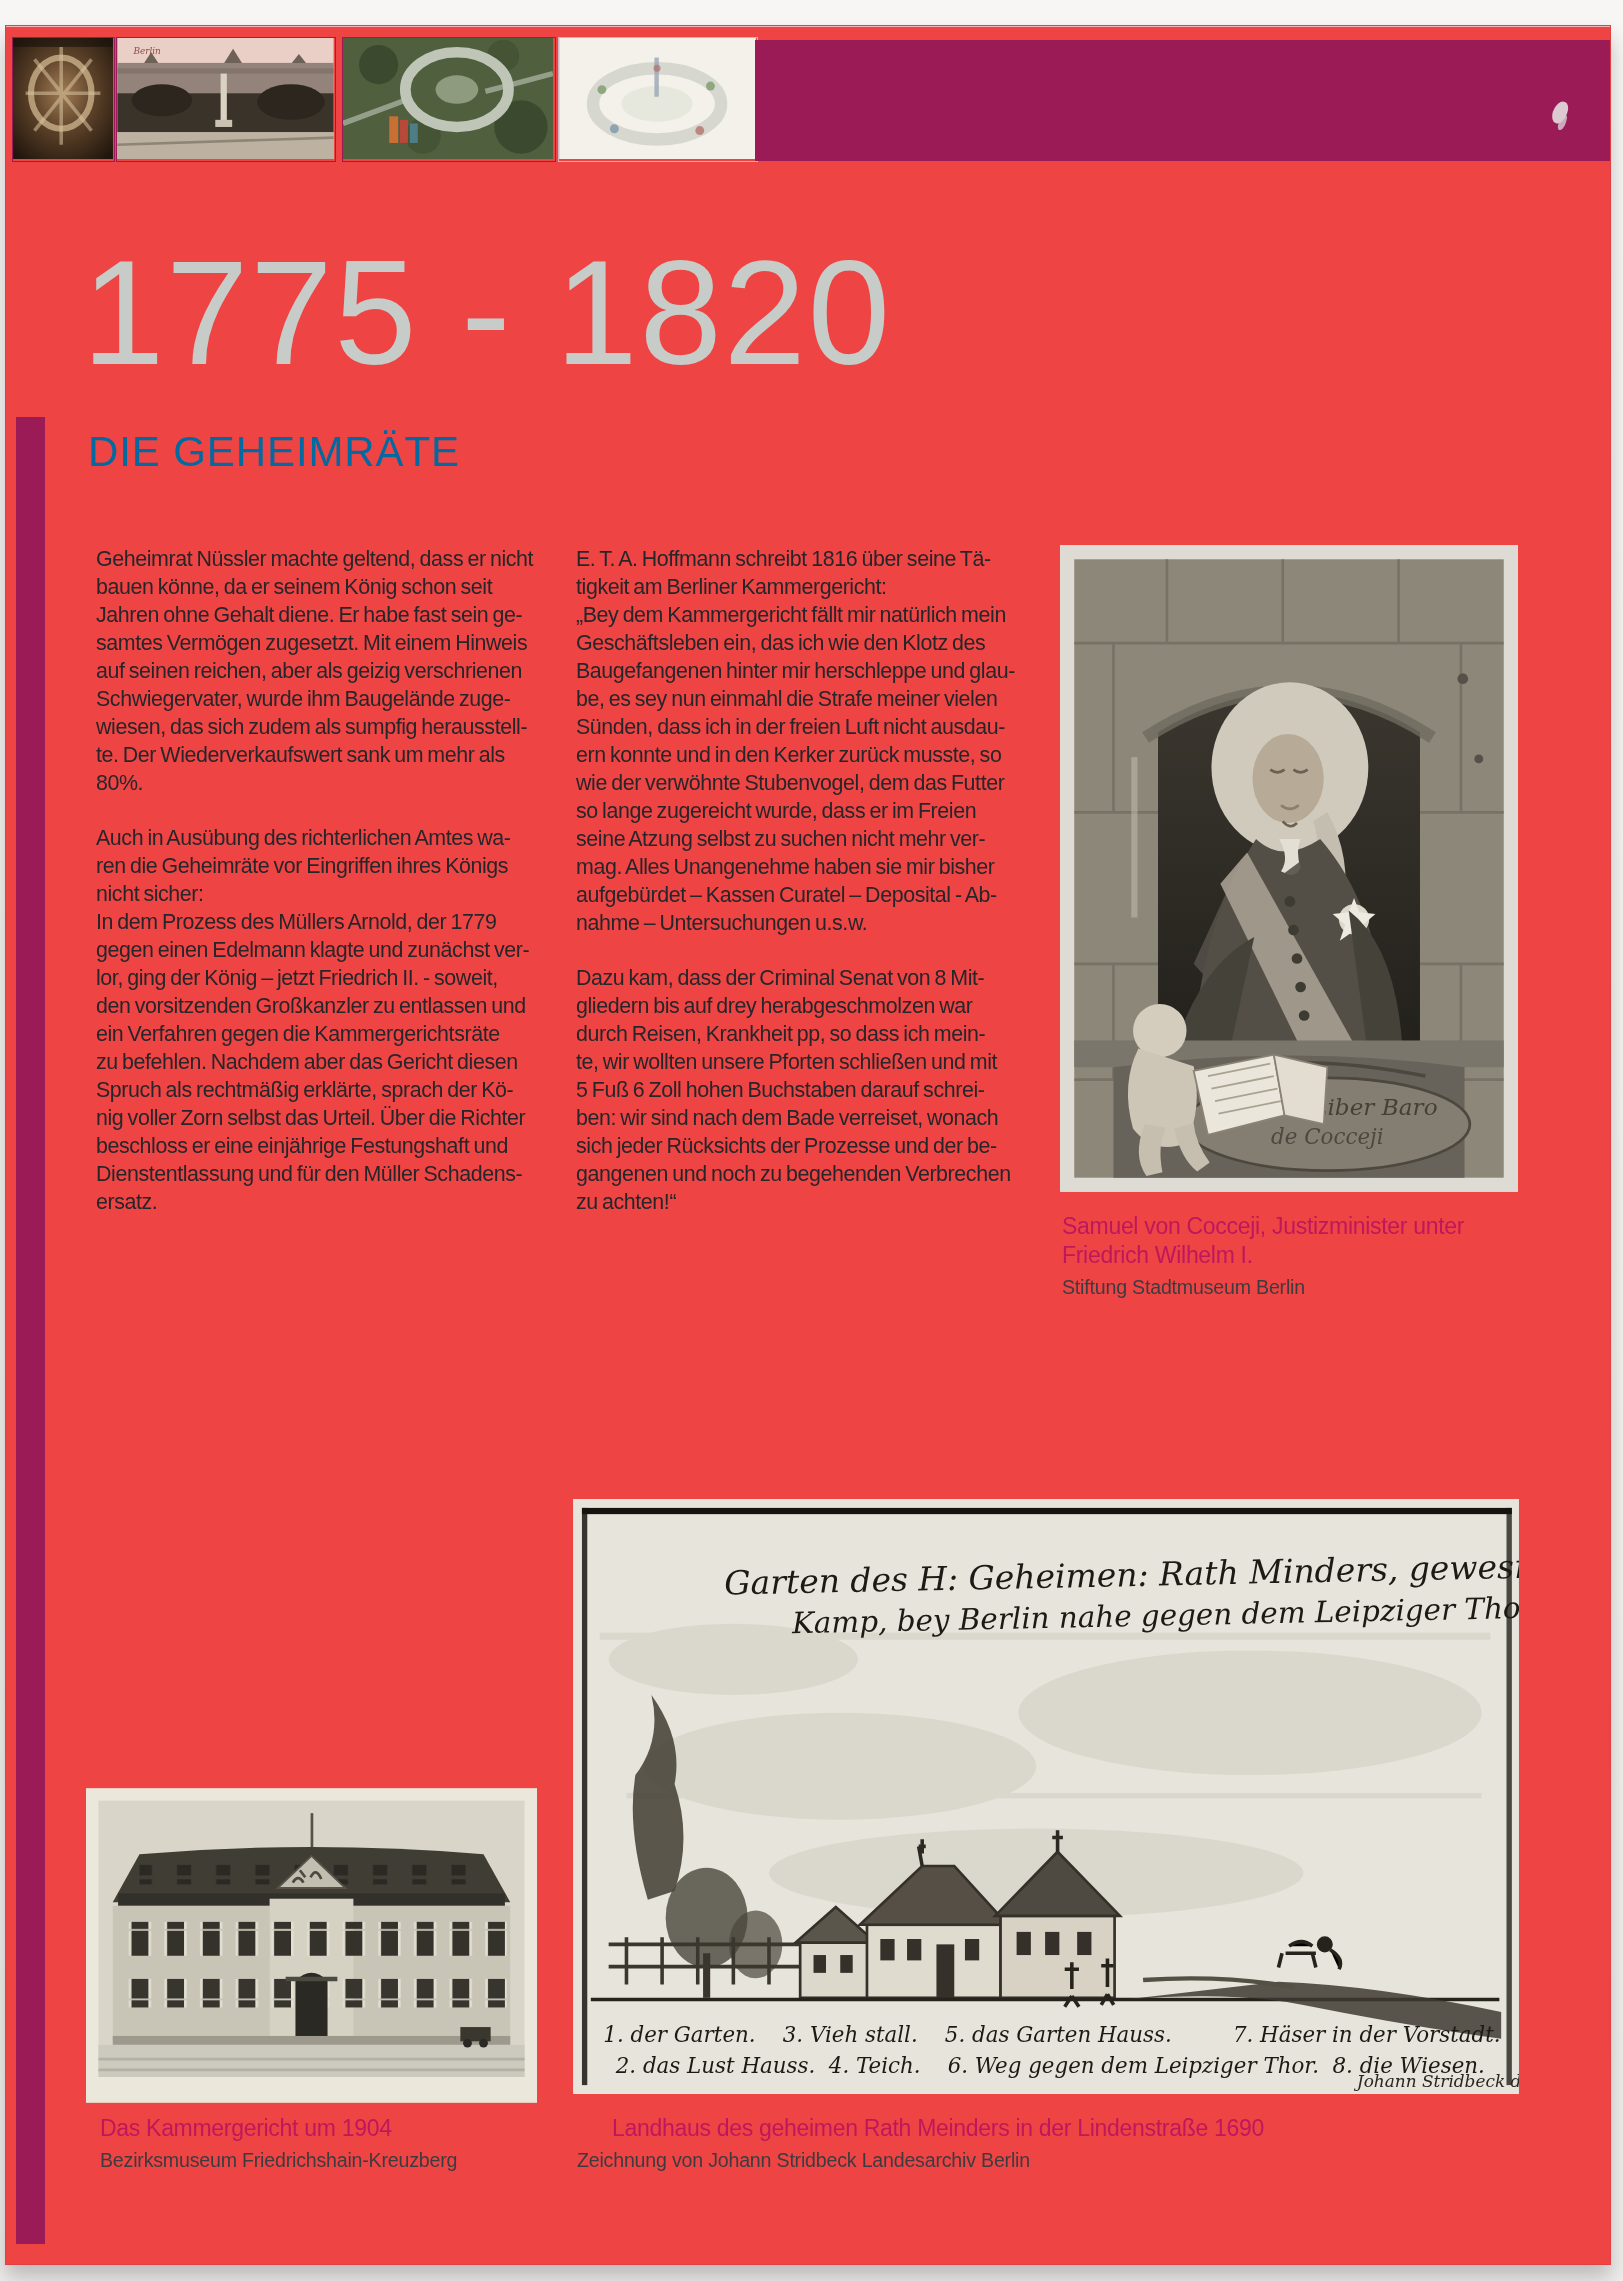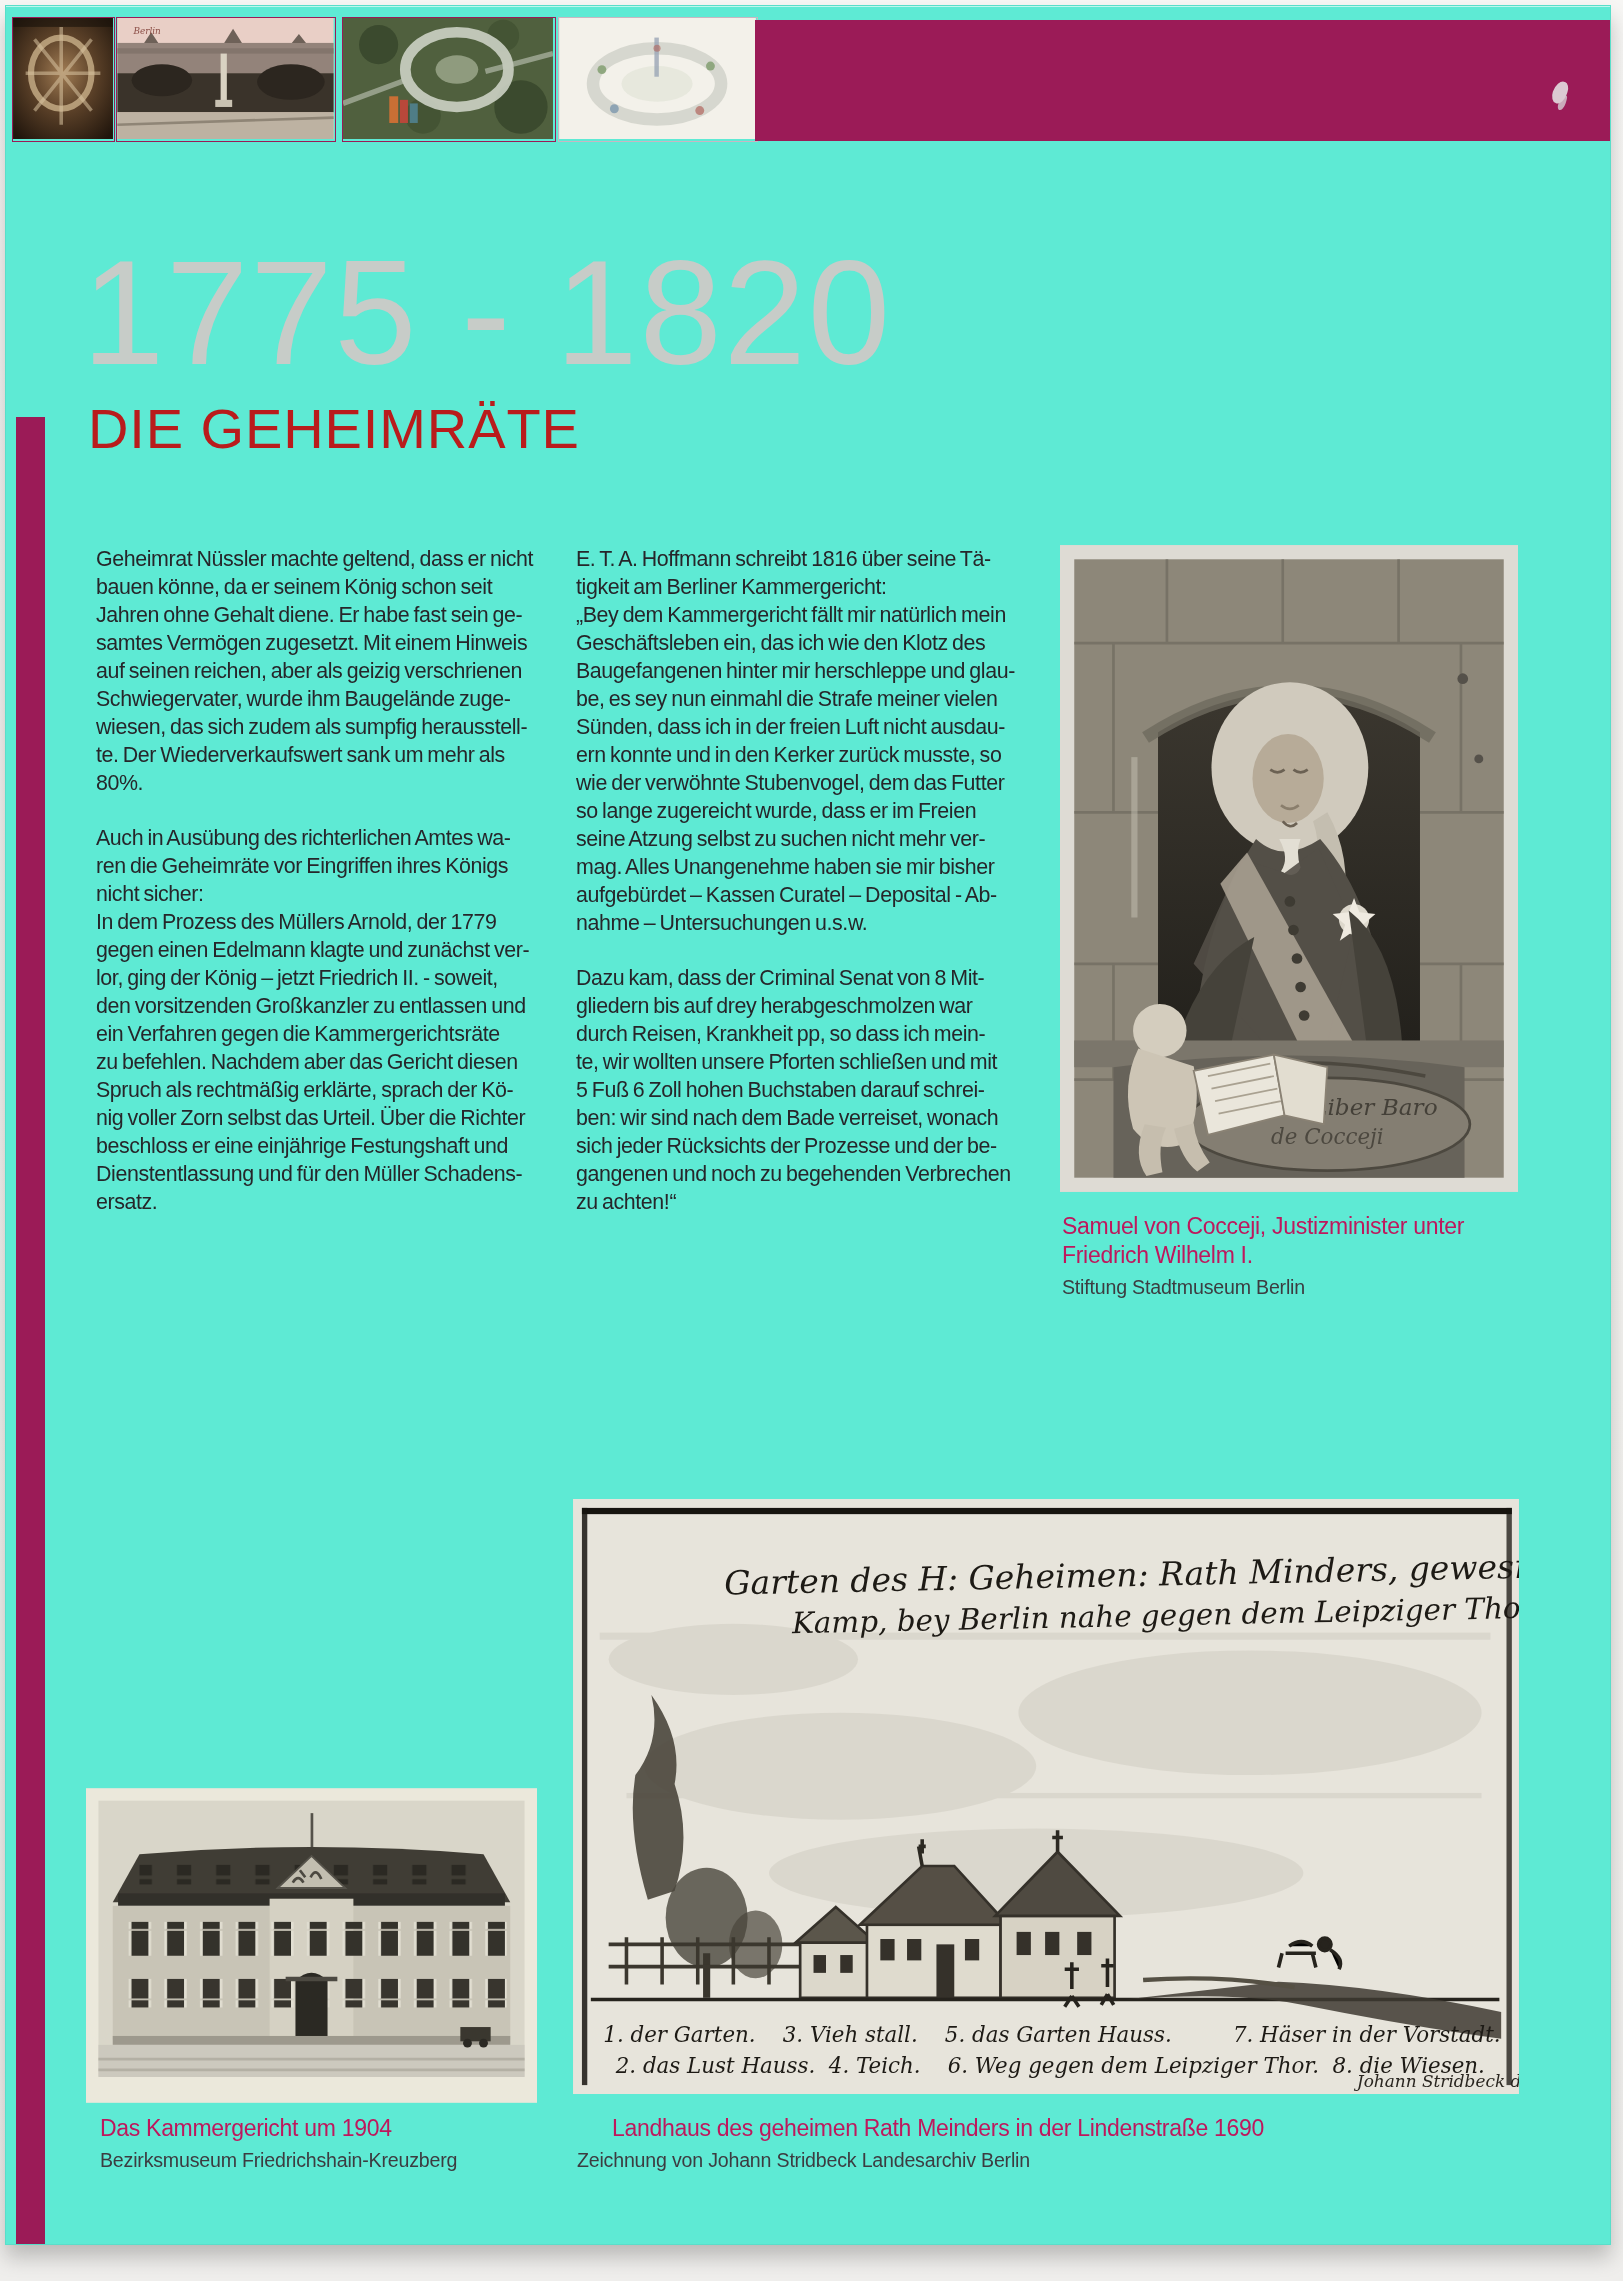--- a/index.html
+++ b/index.html
@@ -4,34 +4,34 @@
 <style>
   html,body{margin:0;padding:0;}
   body{
     width:1624px;height:2281px;position:relative;overflow:hidden;
     background:#f6f5f2;
     font-family:"Liberation Sans",sans-serif;
     color:#26262a;
   }
   .wall{position:absolute;inset:0;background:linear-gradient(180deg,#f7f6f4 0%,#f3f2ef 60%,#efeeec 100%);}
   .panel{
-    position:absolute;left:5.3px;top:5px;width:1604px;height:2238px;
-    background:#5eead4;
+    position:absolute;left:5.3px;top:25px;width:1604px;height:2238px;
+    background:#ef4444;
     border:0.9px solid rgba(0,0,0,0.05);
     box-shadow:0 12.5px 19.6px rgba(0,0,0,0.22), inset 0 0.9px 0 rgba(255,255,255,0.6);
   }
   
   .strip{position:absolute;left:0;top:10.7px;width:1604px;height:125px;}
   .thumb{position:absolute;top:0;height:125px;border:1.8px solid #9b1b57;box-sizing:border-box;}
   .band{position:absolute;top:3.6px;left:749px;width:855px;height:121px;background:#9b1b57;}
   .scratch{position:absolute;left:1547px;top:64px;width:14.3px;height:23px;background:#dcc9d2;border-radius:60% 40% 55% 45%;transform:rotate(18deg);box-shadow:5.3px 9px 0 -3.6px #caa9ba;}
   
   .era{position:absolute;left:82px;top:239px;font-size:148px;line-height:1;color:#c7ccc8;letter-spacing:1.8px;font-weight:400;}
   .accent-bar{position:absolute;left:16px;top:417px;width:29px;height:1827px;background:#9b1b57;}
-  .page-title{position:absolute;left:88px;top:396px;font-size:56px;letter-spacing:0.9px;color:#b91c1c;font-weight:400;}
+  .page-title{position:absolute;left:88px;top:428px;font-size:42px;letter-spacing:0.9px;color:#0369a1;font-weight:400;}
   
   .col{position:absolute;top:545px;font-size:21.4px;line-height:28px;letter-spacing:-0.4px;word-spacing:-1.3px;color:#26262a;}
   .col p{margin:0 0 27px 0;white-space:pre-line;}
   .col-left{left:96px;width:446px;}
   .col-mid{left:576px;width:446px;}
   
   .fig{position:absolute;}
   .fig svg{display:block;}
   .caption{position:absolute;font-size:23px;line-height:29px;letter-spacing:-0.3px;color:#be185d;}
   .credit{position:absolute;font-size:19.6px;color:#3c3c40;letter-spacing:-0.2px;}

